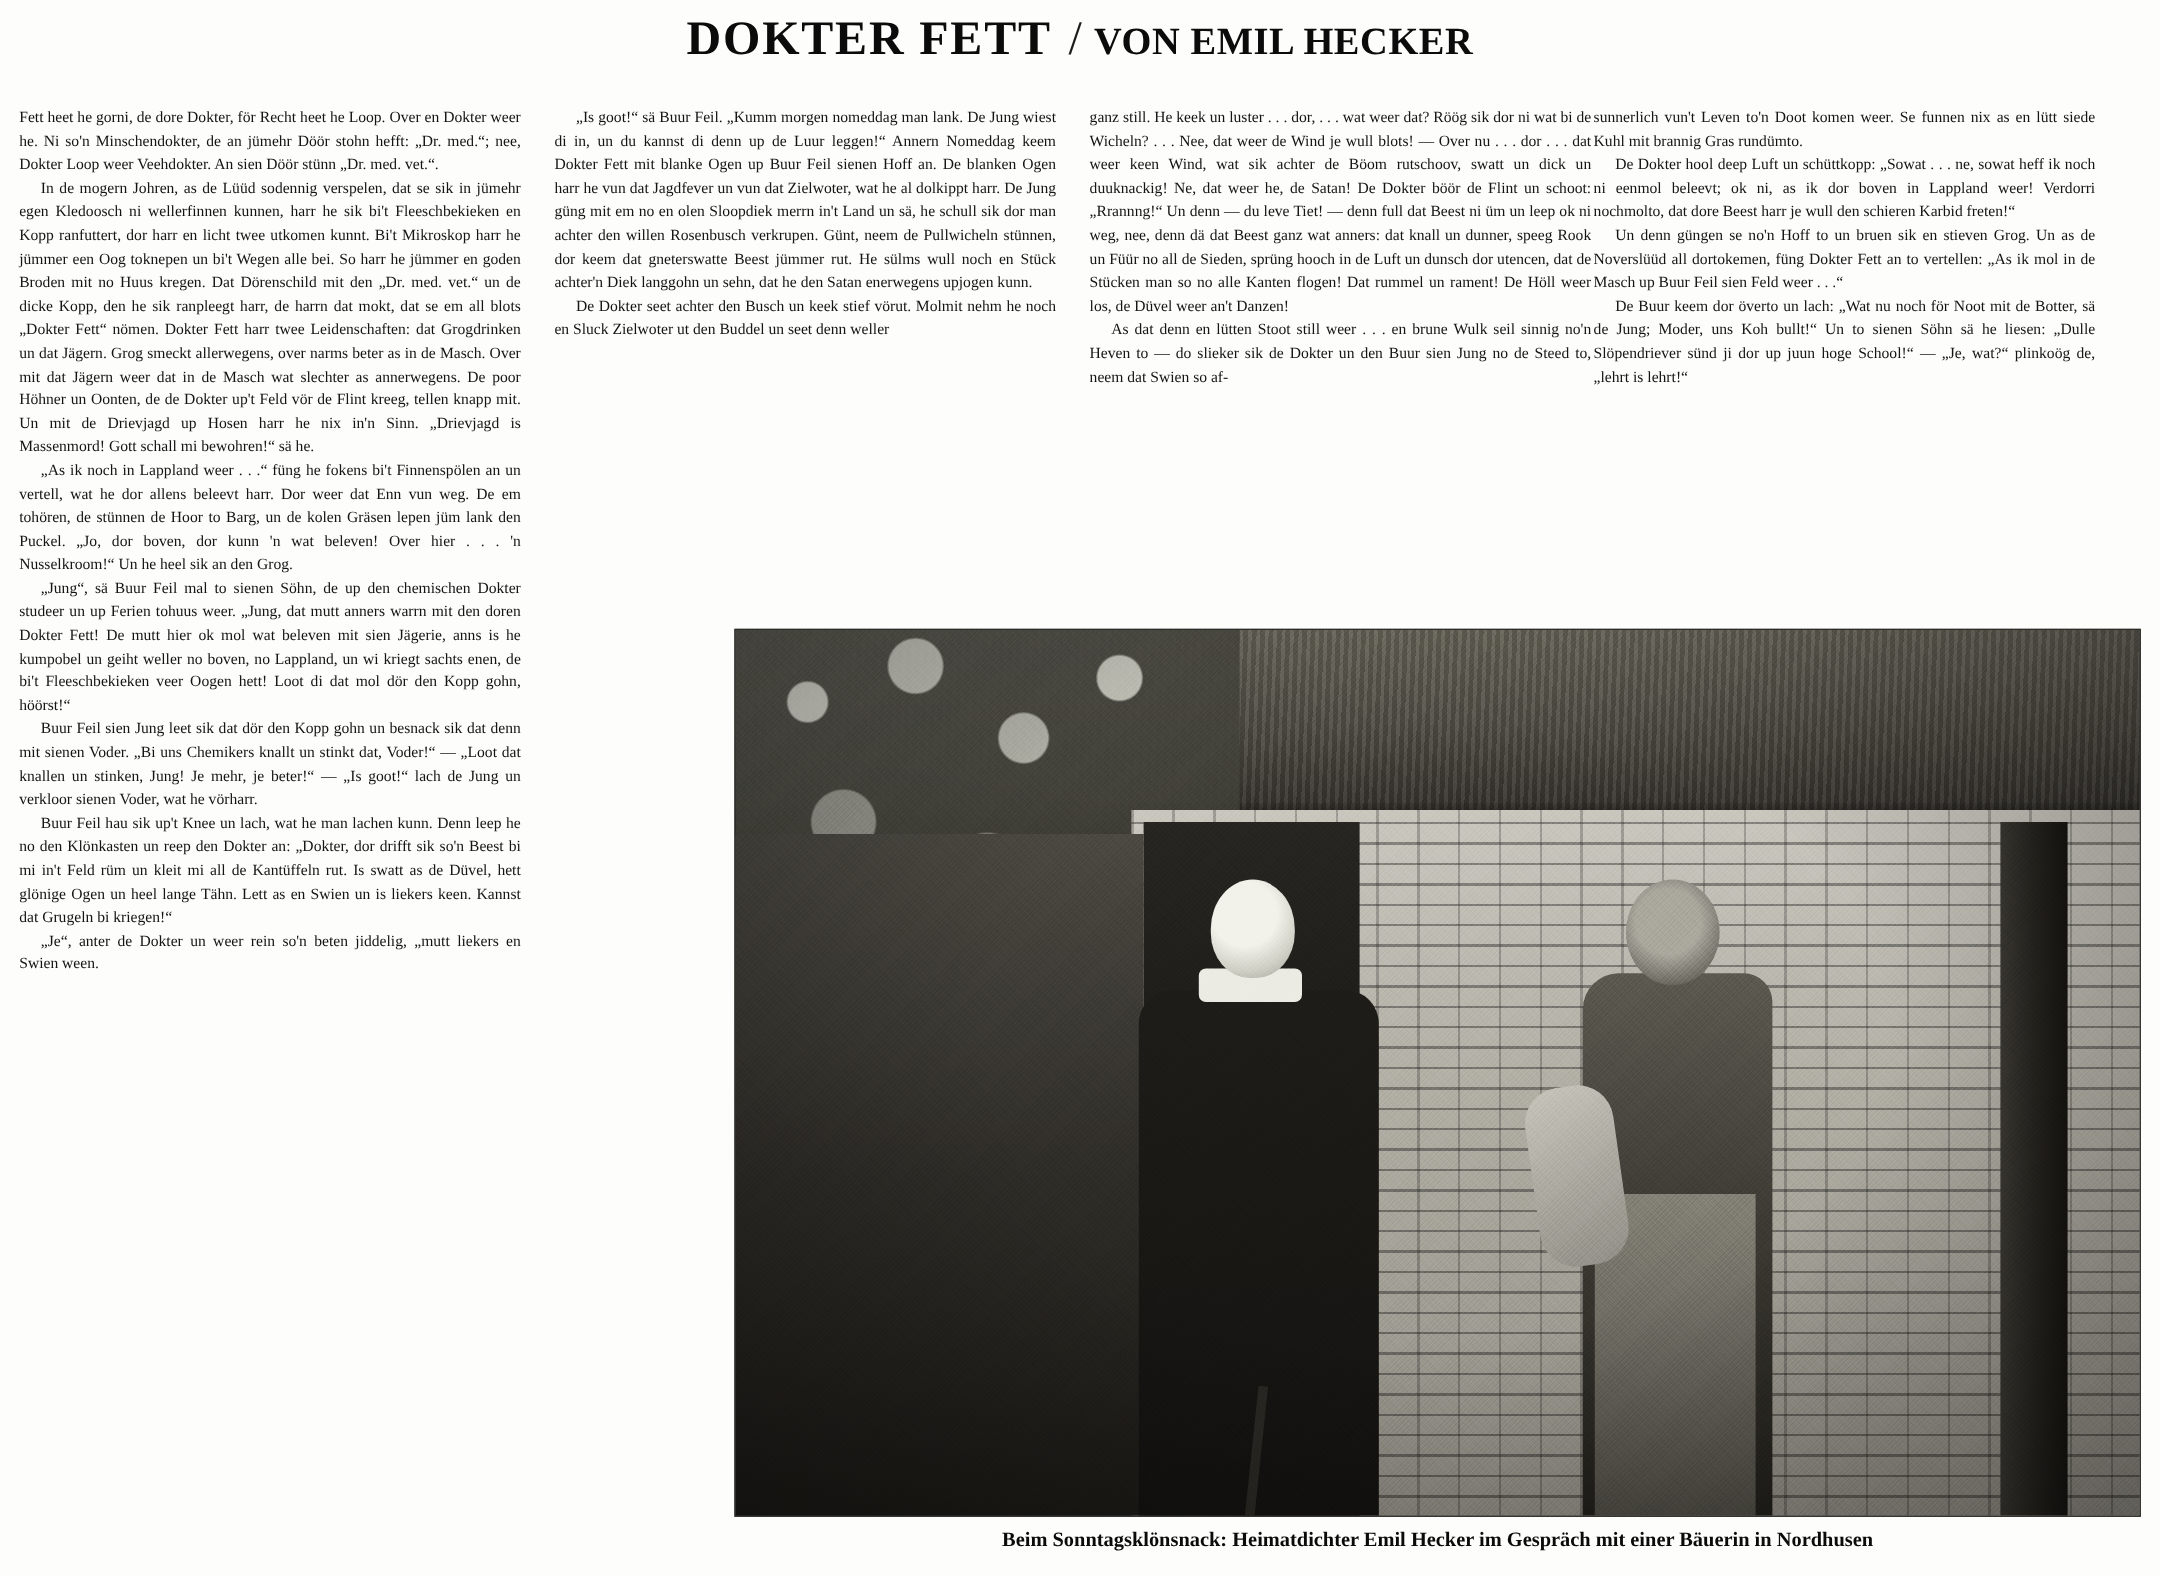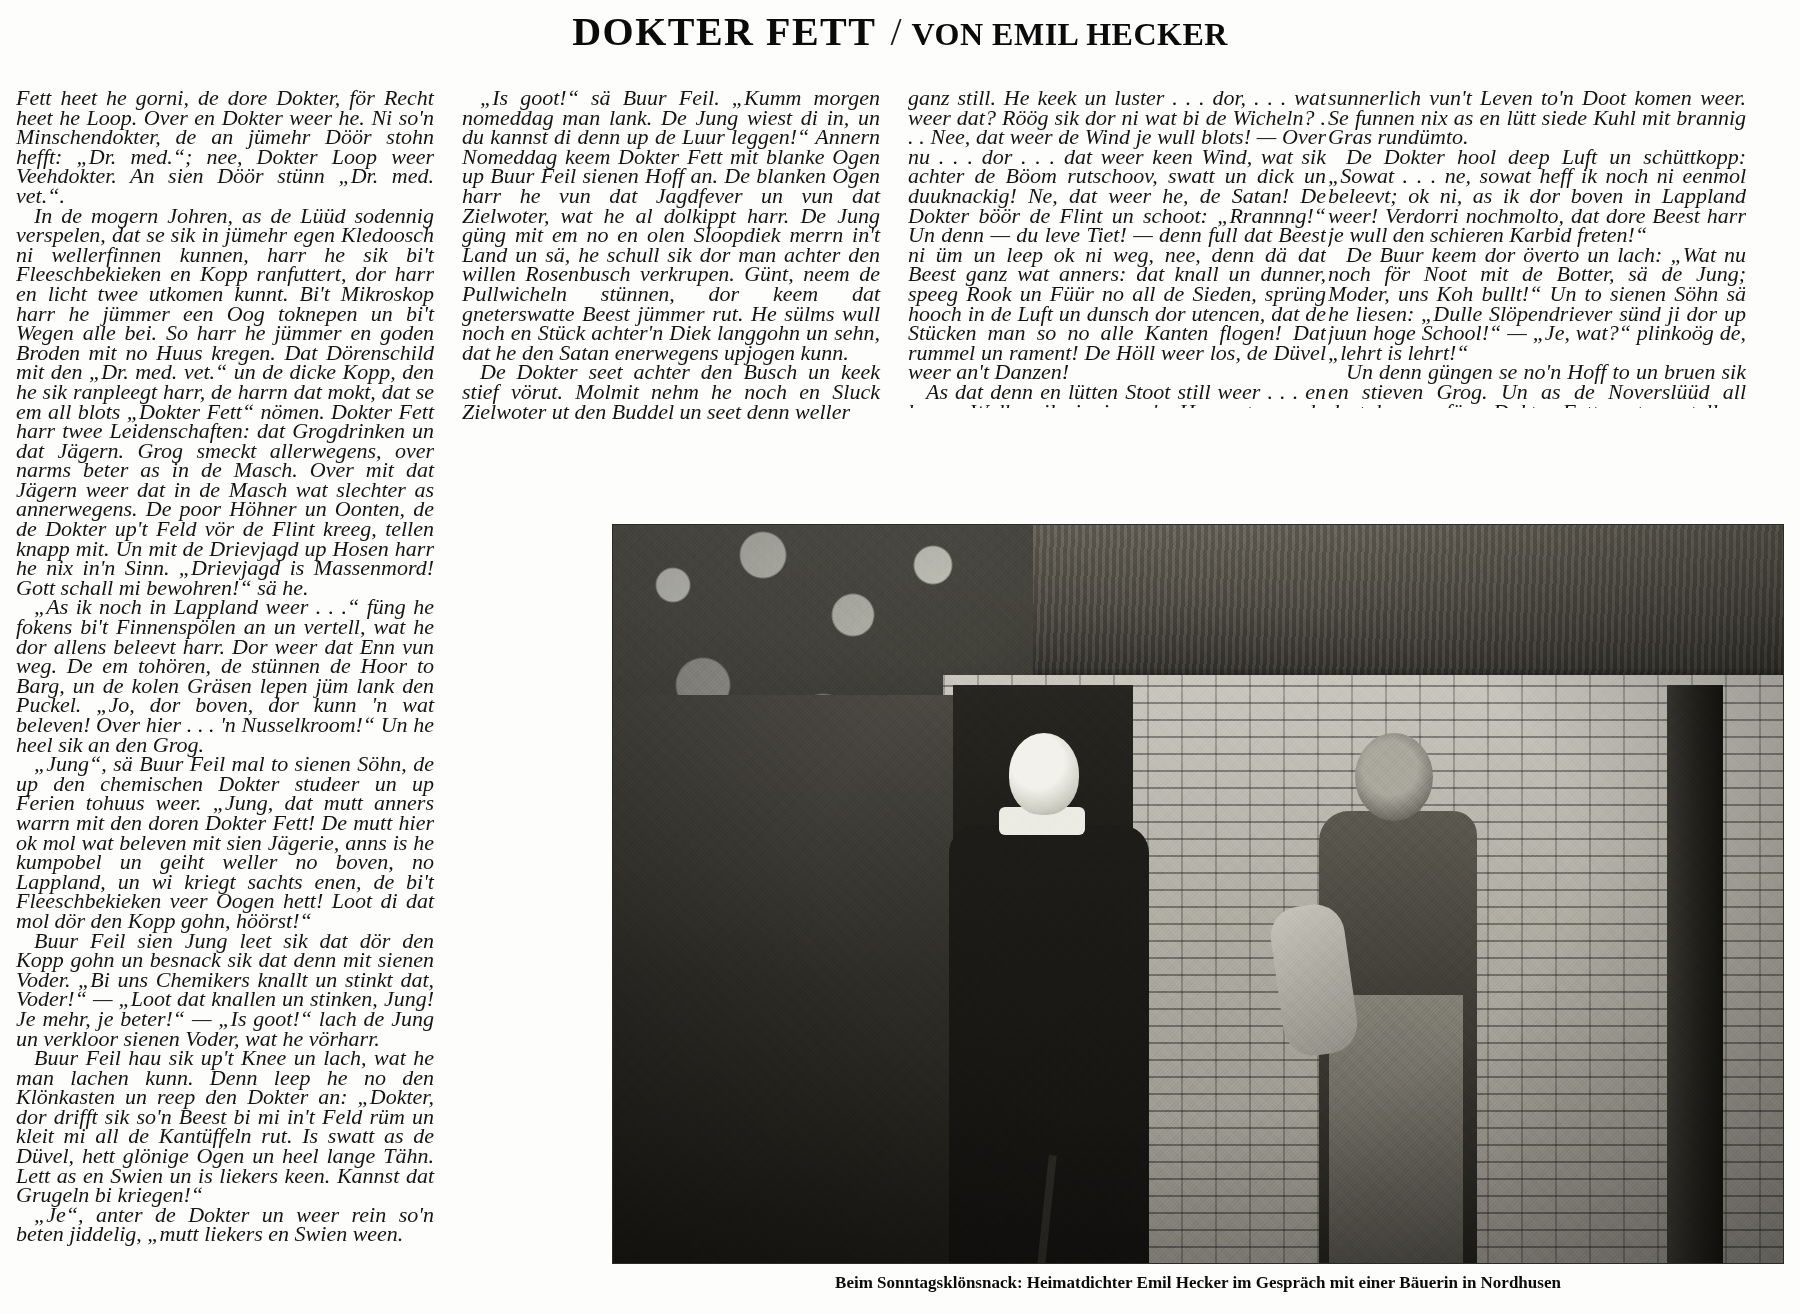--- a/index.html
+++ b/index.html
@@ -64,27 +64,26 @@
     position: absolute;
     top: 88px;
     left: 16px;
     width: 1768px;
     height: 1190px;
   }
   .col {
     position: absolute;
     top: 0;
     width: 418px;
-    font-size: 22px;
+    font-size: 13px;
     line-height: 19.6px;
     text-align: justify;
     text-justify: inter-word;
     hyphens: manual;
     color: #141414;
-    font-style: italic;
   }
   .col p {
     margin: 0;
     text-indent: 18px;
   }
   .col p.first {
     text-indent: 0;
   }
   #col1 { left: 0px; }
   #col2 { left: 446px; }
@@ -288,22 +287,22 @@
     </div>
 
     <div class="col" id="col3">
       <p class="first">ganz still. He keek un luster . . . dor, . . . wat weer dat? Röög sik dor ni wat bi de Wicheln? . . . Nee, dat weer de Wind je wull blots! — Over nu . . . dor . . . dat weer keen Wind, wat sik achter de Böom rutschoov, swatt un dick un duuknackig! Ne, dat weer he, de Satan! De Dokter böör de Flint un schoot: „Rrannng!“ Un denn — du leve Tiet! — denn full dat Beest ni üm un leep ok ni weg, nee, denn dä dat Beest ganz wat anners: dat knall un dunner, speeg Rook un Füür no all de Sieden, sprüng hooch in de Luft un dunsch dor utencen, dat de Stücken man so no alle Kanten flogen! Dat rummel un rament! De Höll weer los, de Düvel weer an't Danzen!</p>
       <p>As dat denn en lütten Stoot still weer . . . en brune Wulk seil sinnig no'n Heven to — do slieker sik de Dokter un den Buur sien Jung no de Steed to, neem dat Swien so af-</p>
     </div>
 
     <div class="col" id="col4">
       <p class="first">sunnerlich vun't Leven to'n Doot komen weer. Se funnen nix as en lütt siede Kuhl mit brannig Gras rundümto.</p>
       <p>De Dokter hool deep Luft un schüttkopp: „Sowat . . . ne, sowat heff ik noch ni eenmol beleevt; ok ni, as ik dor boven in Lappland weer! Verdorri nochmolto, dat dore Beest harr je wull den schieren Karbid freten!“</p>
+      <p>Un denn güngen se no'n Hoff to un bruen sik en stieven Grog. Un as de Noverslüüd all dortokemen, füng Dokter Fett an to vertellen: „As ik mol in de Masch up Buur Feil sien Feld weer . . .“</p>
       <p>De Buur keem dor överto un lach: „Wat nu noch för Noot mit de Botter, sä de Jung; Moder, uns Koh bullt!“ Un to sienen Söhn sä he liesen: „Dulle Slöpendriever sünd ji dor up juun hoge School!“ — „Je, wat?“ plinkoög de, „lehrt is lehrt!“</p>
-      <p>Un denn güngen se no'n Hoff to un bruen sik en stieven Grog. Un as de Noverslüüd all dortokemen, füng Dokter Fett an to vertellen: „As ik mol in de Masch up Buur Feil sien Feld weer . . .“</p>
     </div>
 
   </div>
 
   <div class="photo-block">
     <div class="photo">
       <div class="ph-roof"></div>
       <div class="ph-foliage"></div>
       <div class="ph-wall"></div>
       <div class="ph-shed"></div>

